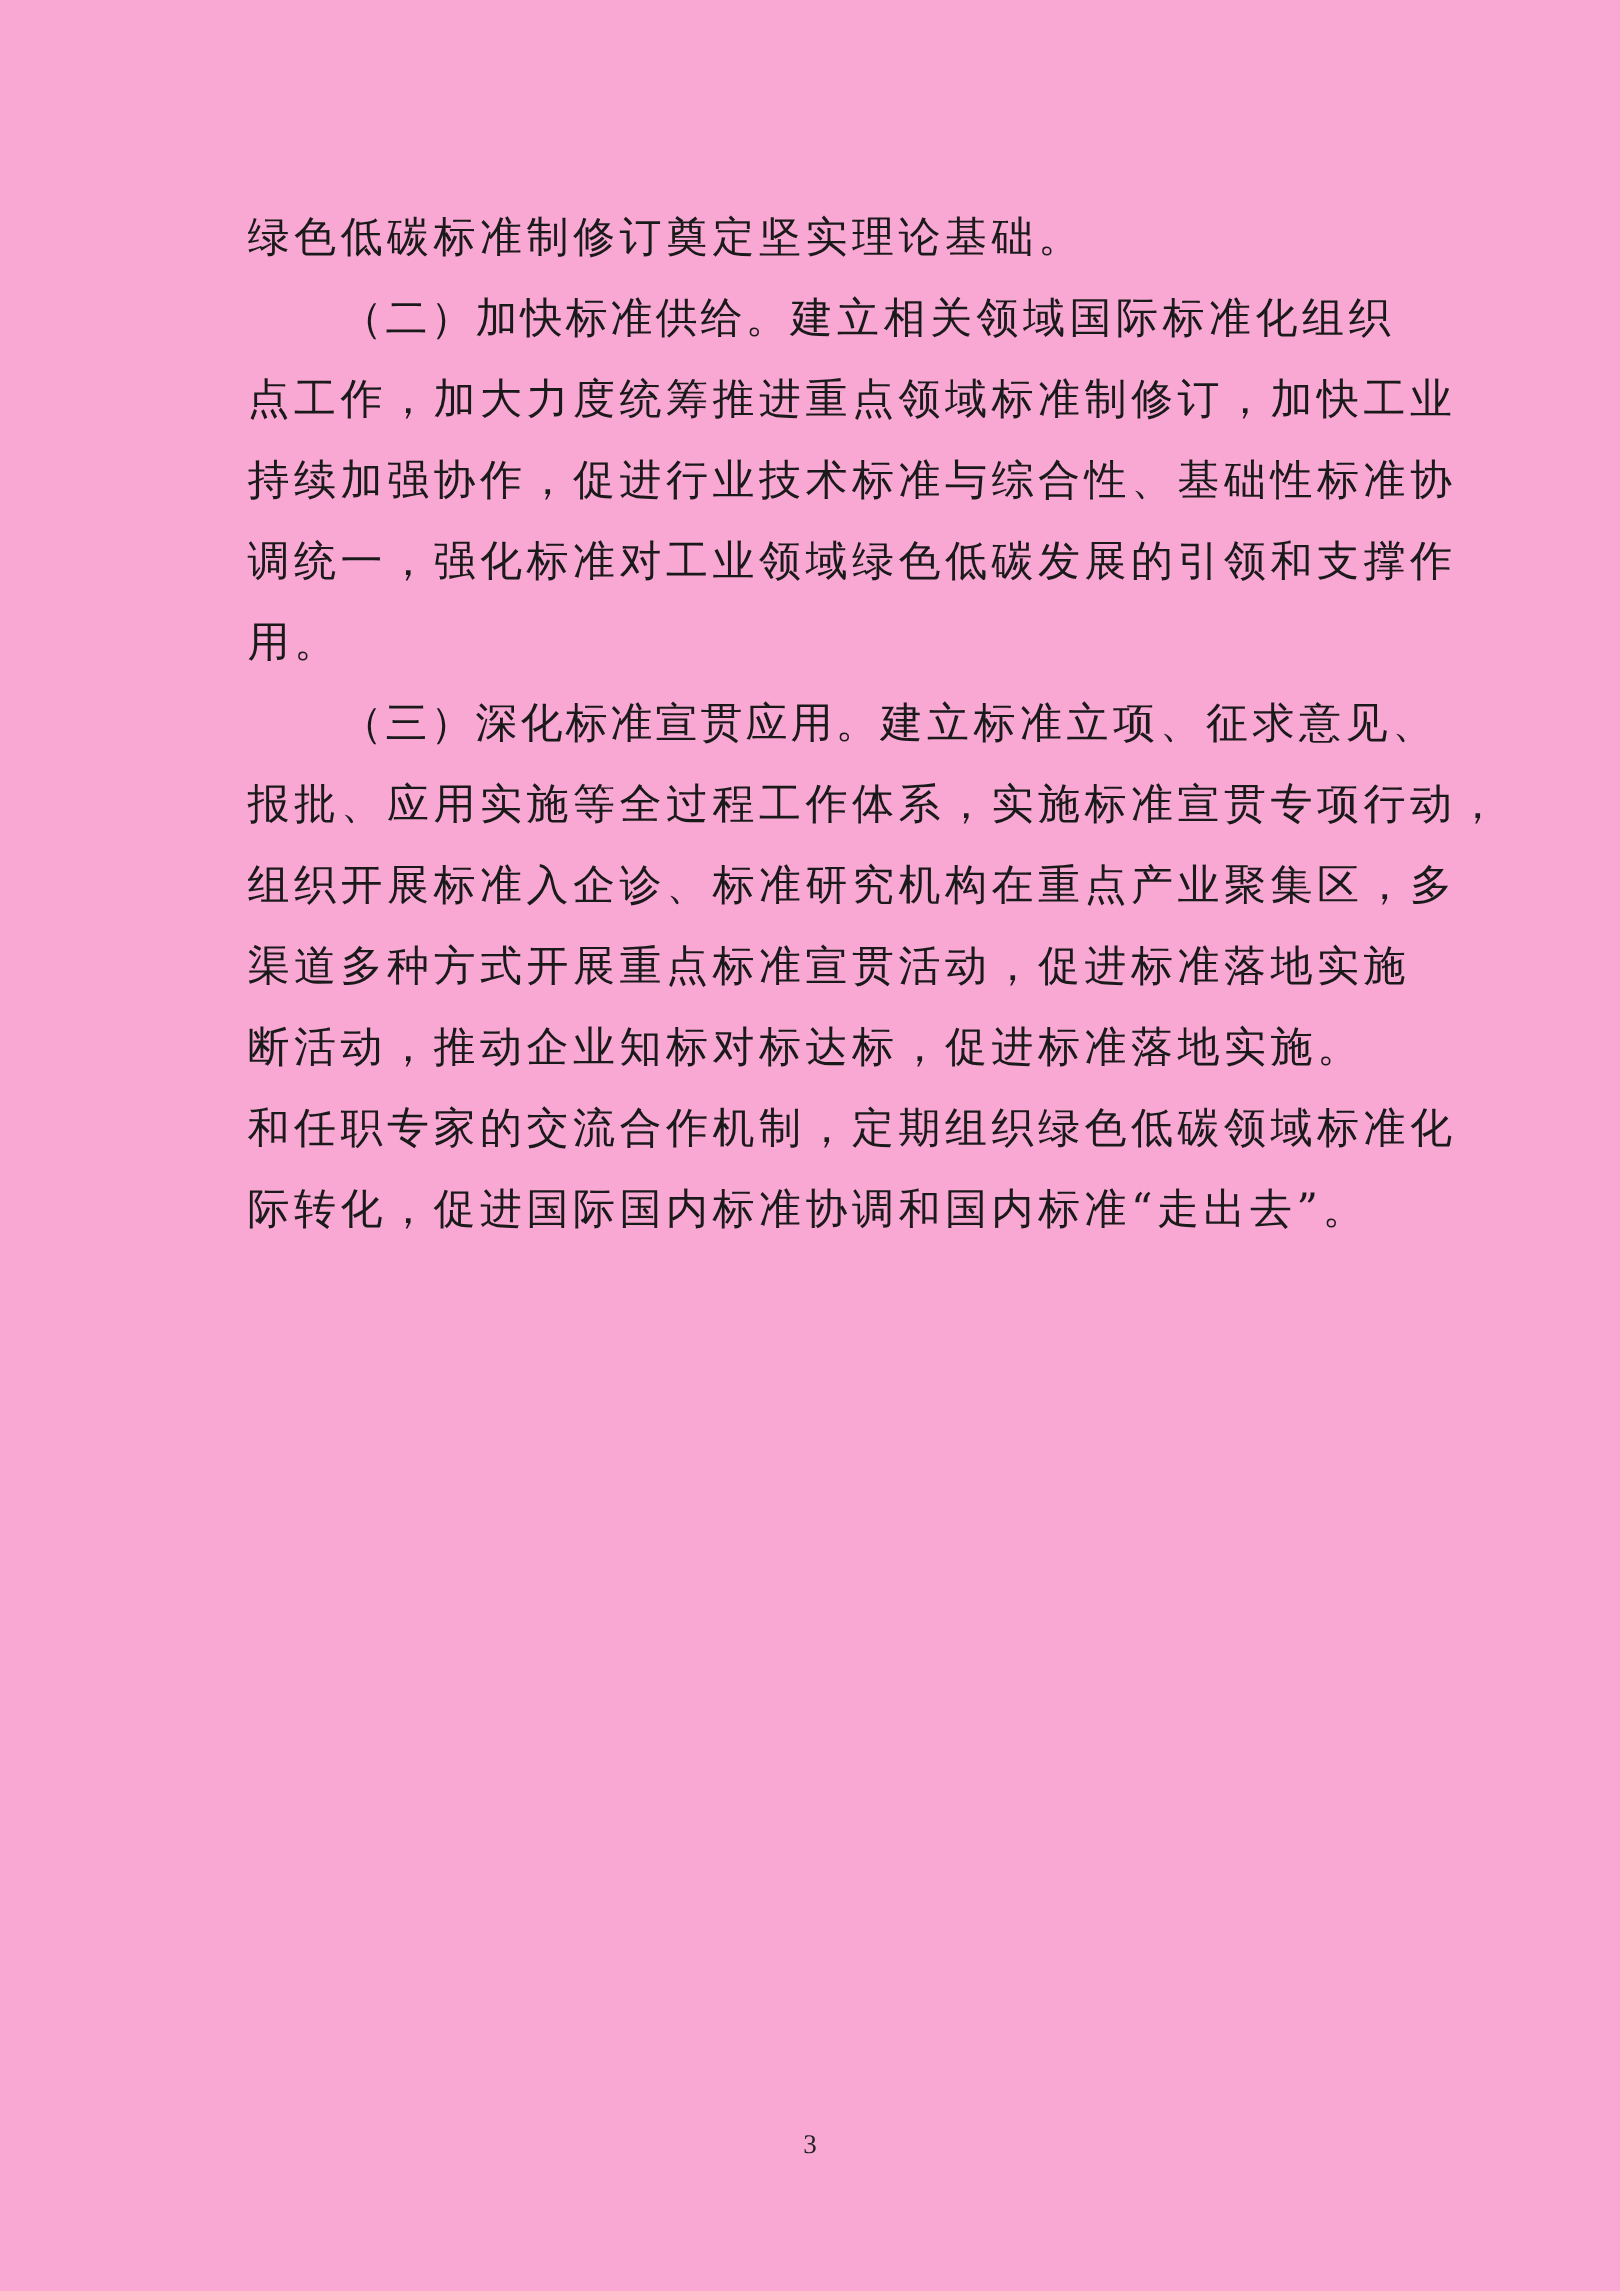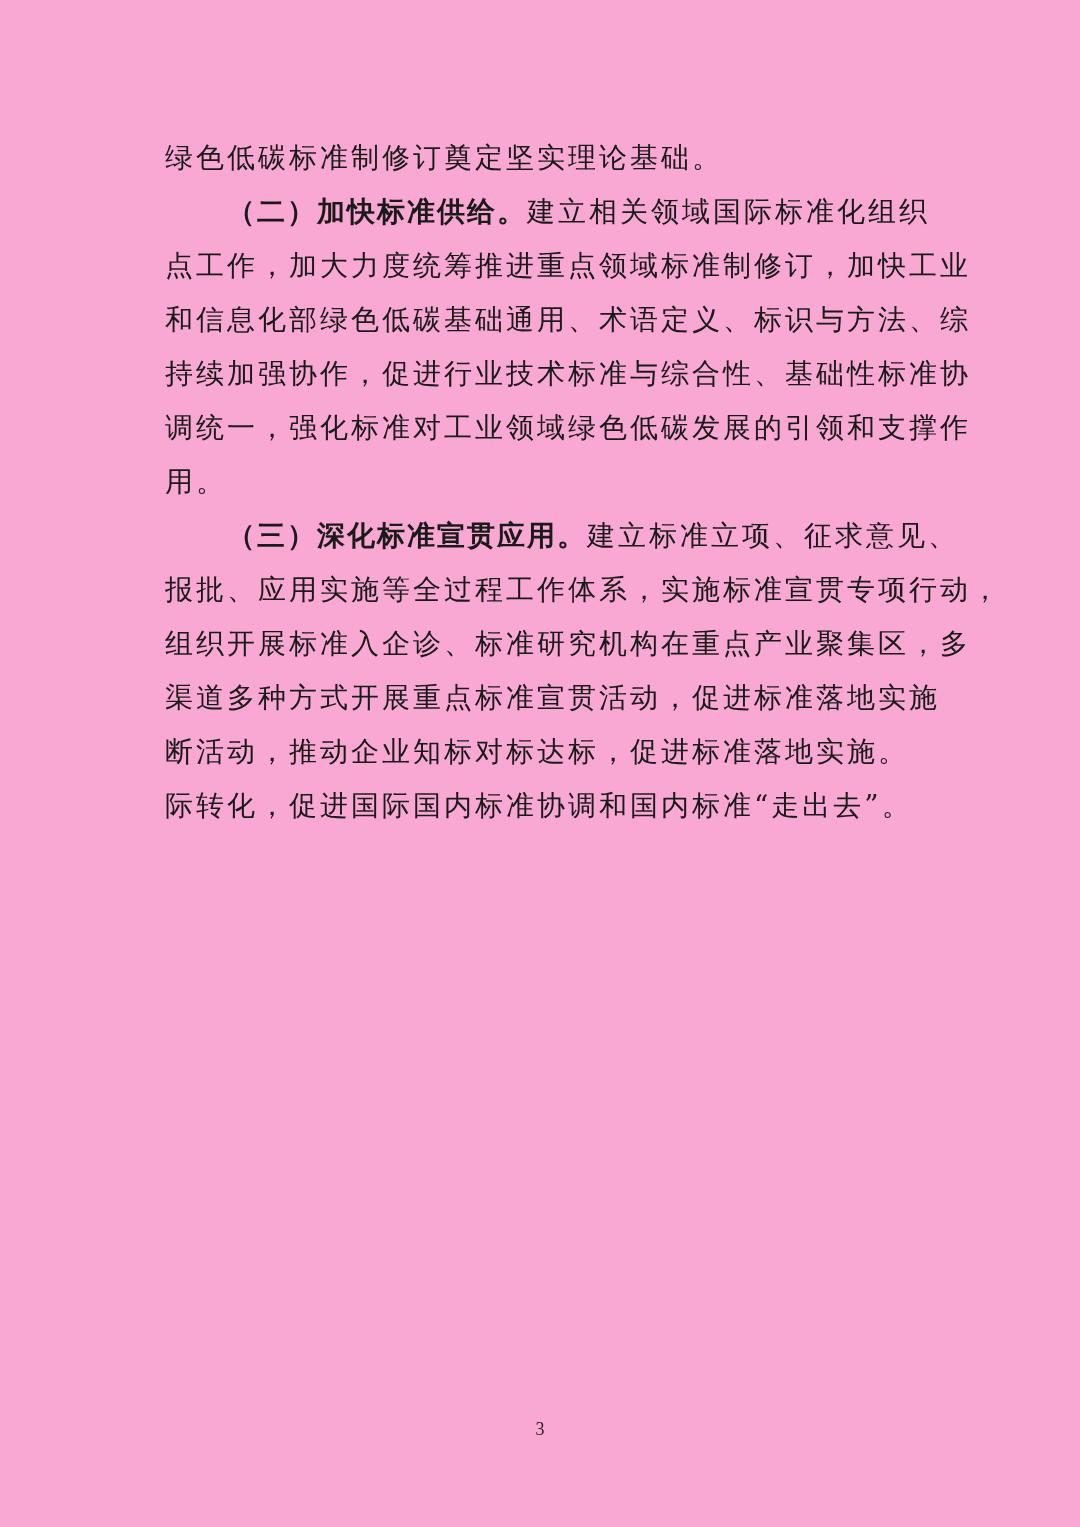--- a/index.html
+++ b/index.html
@@ -36,21 +36,21 @@
       display: block;
       height: 54px;
       white-space: nowrap;
       overflow: visible;
     }
     .indent {
       padding-left: 62px;
     }
     .heading {
       font-family: "DejaVu Sans", "Liberation Sans", sans-serif;
-      font-weight: bold;
+      font-weight: normal;
       letter-spacing: 2px;
     }
     .page-number {
       position: absolute;
       left: 0;
       width: 1080px;
       top: 1419px;
       text-align: center;
       font-family: "Liberation Serif", "DejaVu Serif", serif;
       font-size: 18px;
@@ -59,28 +59,28 @@
   </style>
 </head>
 <body>
 
 <div class="page">
   <div class="body-text">
     <span class="line">绿色低碳标准制修订奠定坚实理论基础。</span>
 
     <span class="line indent"><span class="heading">（二）加快标准供给。</span><span>建立相关领域国际标准化组织</span></span>
     <span class="line">点工作，加大力度统筹推进重点领域标准制修订，加快工业</span>
-    <span class="line">和信息化部绿色低碳基础通用、术语定义、标识与方法、综</span>
     <span class="line">持续加强协作，促进行业技术标准与综合性、基础性标准协</span>
     <span class="line">调统一，强化标准对工业领域绿色低碳发展的引领和支撑作</span>
     <span class="line">用。</span>
 
     <span class="line indent"><span class="heading">（三）深化标准宣贯应用。</span><span>建立标准立项、征求意见、</span></span>
     <span class="line">报批、应用实施等全过程工作体系，实施标准宣贯专项行动，</span>
     <span class="line">组织开展标准入企诊、标准研究机构在重点产业聚集区，多</span>
     <span class="line">渠道多种方式开展重点标准宣贯活动，促进标准落地实施</span>
     <span class="line">断活动，推动企业知标对标达标，促进标准落地实施。</span>
 
+    <span class="line">和任职专家的交流合作机制，定期组织绿色低碳领域标准化</span>
     <span class="line">际转化，促进国际国内标准协调和国内标准“走出去”。</span>
   </div>
 
   <div class="page-number">3</div>
 </div>
 
 </body></html>

